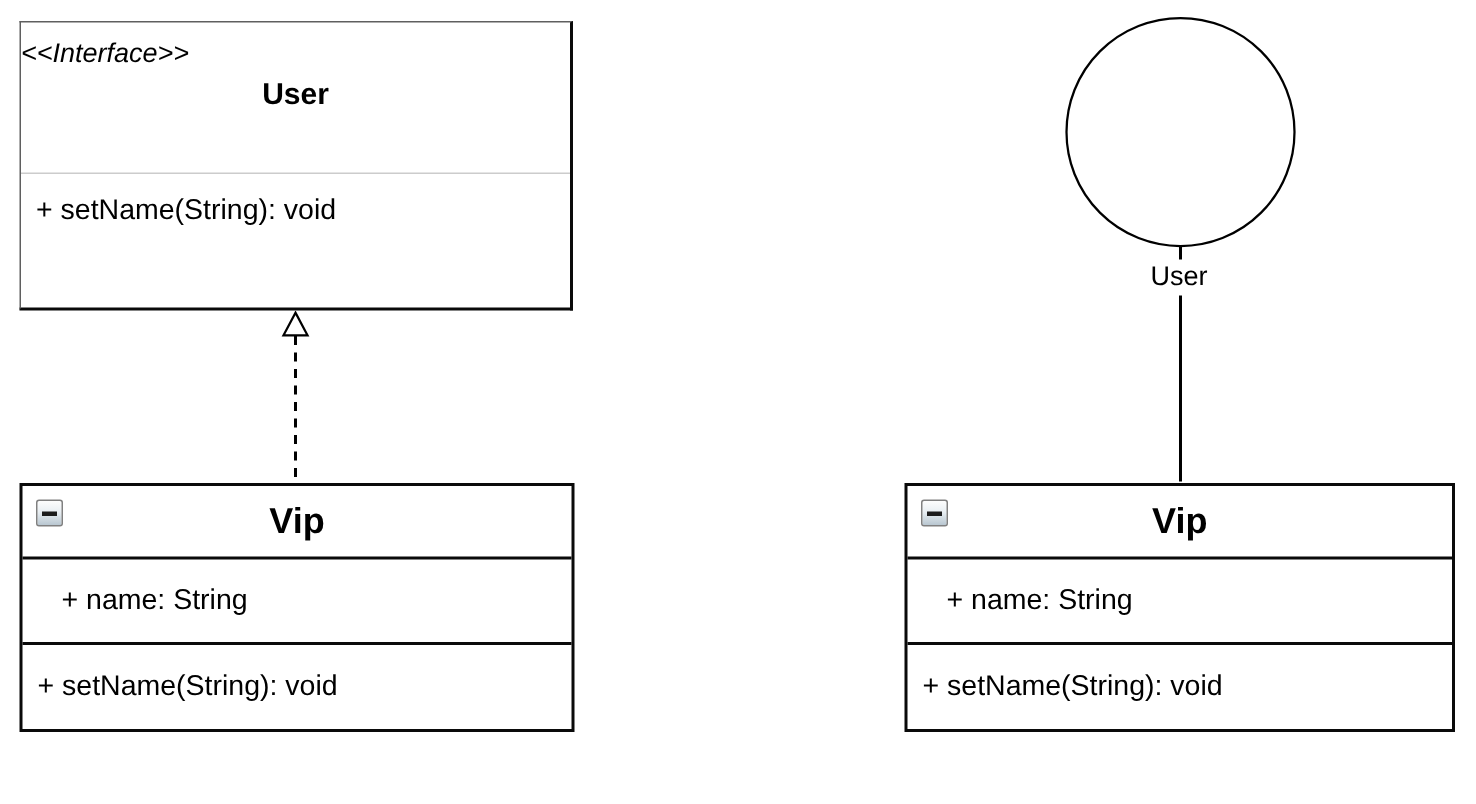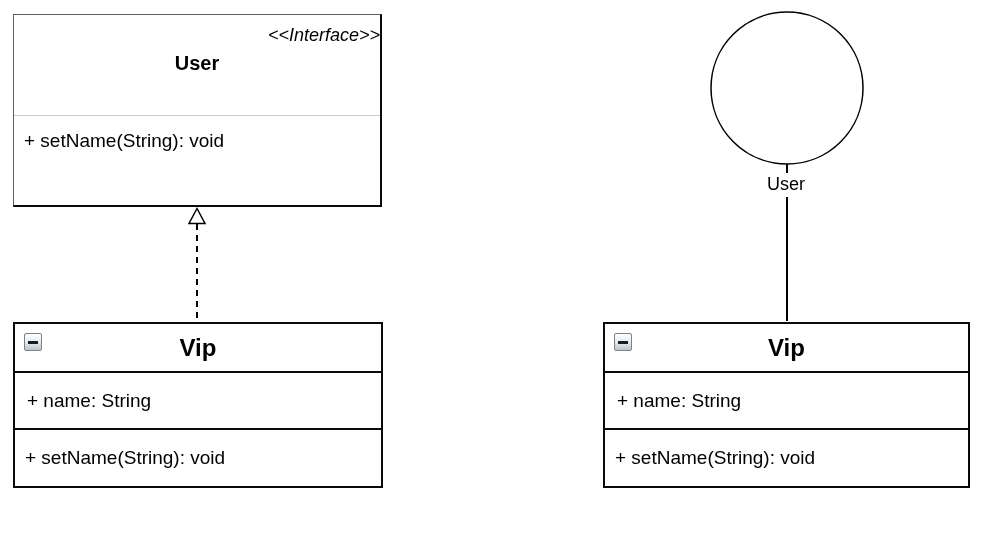--- a/index.html
+++ b/index.html
@@ -14,21 +14,21 @@
   }
   .connector-svg { position: absolute; left: 0; top: 0; width: 984px; height: 536px; }
 
   
   .iface-box {
     position: absolute; left: 13px; top: 14px; width: 369px; height: 193px;
     box-sizing: border-box; background: #ffffff;
     border-top: 1px solid #5f5f5f; border-left: 1px solid #5f5f5f;
     border-right: 2px solid #0a0a0a; border-bottom: 2px solid #0a0a0a;
   }
-  .stereo { position: absolute; top: 9px; left: 0; right: 0; text-align: right; font-style: italic; font-size: 18px; line-height: 22px; }
+  .stereo { position: absolute; top: 9px; left: 0; right: 0; text-align: left; font-style: italic; font-size: 18px; line-height: 22px; }
   .iname  { position: absolute; top: 36px; left: 0; right: 0; text-align: center; font-weight: 700; font-size: 20px; line-height: 24px; }
   .iface-divider { position: absolute; top: 100px; left: 0; width: 100%; height: 1px; background: #cccccc; }
   .iface-op { position: absolute; top: 114px; left: 10px; right: 6px; font-size: 19px; line-height: 24px; }
 
   
   .class-box {
     position: absolute; top: 322px; height: 166px;
     box-sizing: border-box; background: #ffffff;
     border: 2px solid #0a0a0a;
     display: flex; flex-direction: column;
@@ -44,21 +44,21 @@
   .collapse-btn {
     position: absolute; left: 9px; top: 9px; width: 18px; height: 18px;
     box-sizing: border-box; border: 1px solid #808080; border-radius: 2px;
     background: linear-gradient(180deg, #fdfdfd 0%, #e9eff3 45%, #b9c7d1 100%);
     display: flex; align-items: center; justify-content: center;
     cursor: pointer;
   }
   .collapse-minus { width: 10px; height: 3px; background: #1c1c1c; }
   .cb-attr {
     height: 57px; flex: 0 0 57px; border-bottom: 2px solid #0a0a0a;
-    display: flex; align-items: center; padding-left: 12px;
+    display: flex; align-items: center; padding-left: 26px;
     font-size: 19px; box-sizing: border-box;
   }
   .cb-op {
     flex: 1; display: flex; align-items: center; padding-left: 10px;
     font-size: 19px;
   }
 
   
   .lollipop-label {
     position: absolute; left: 711px; top: 174px; width: 150px;

